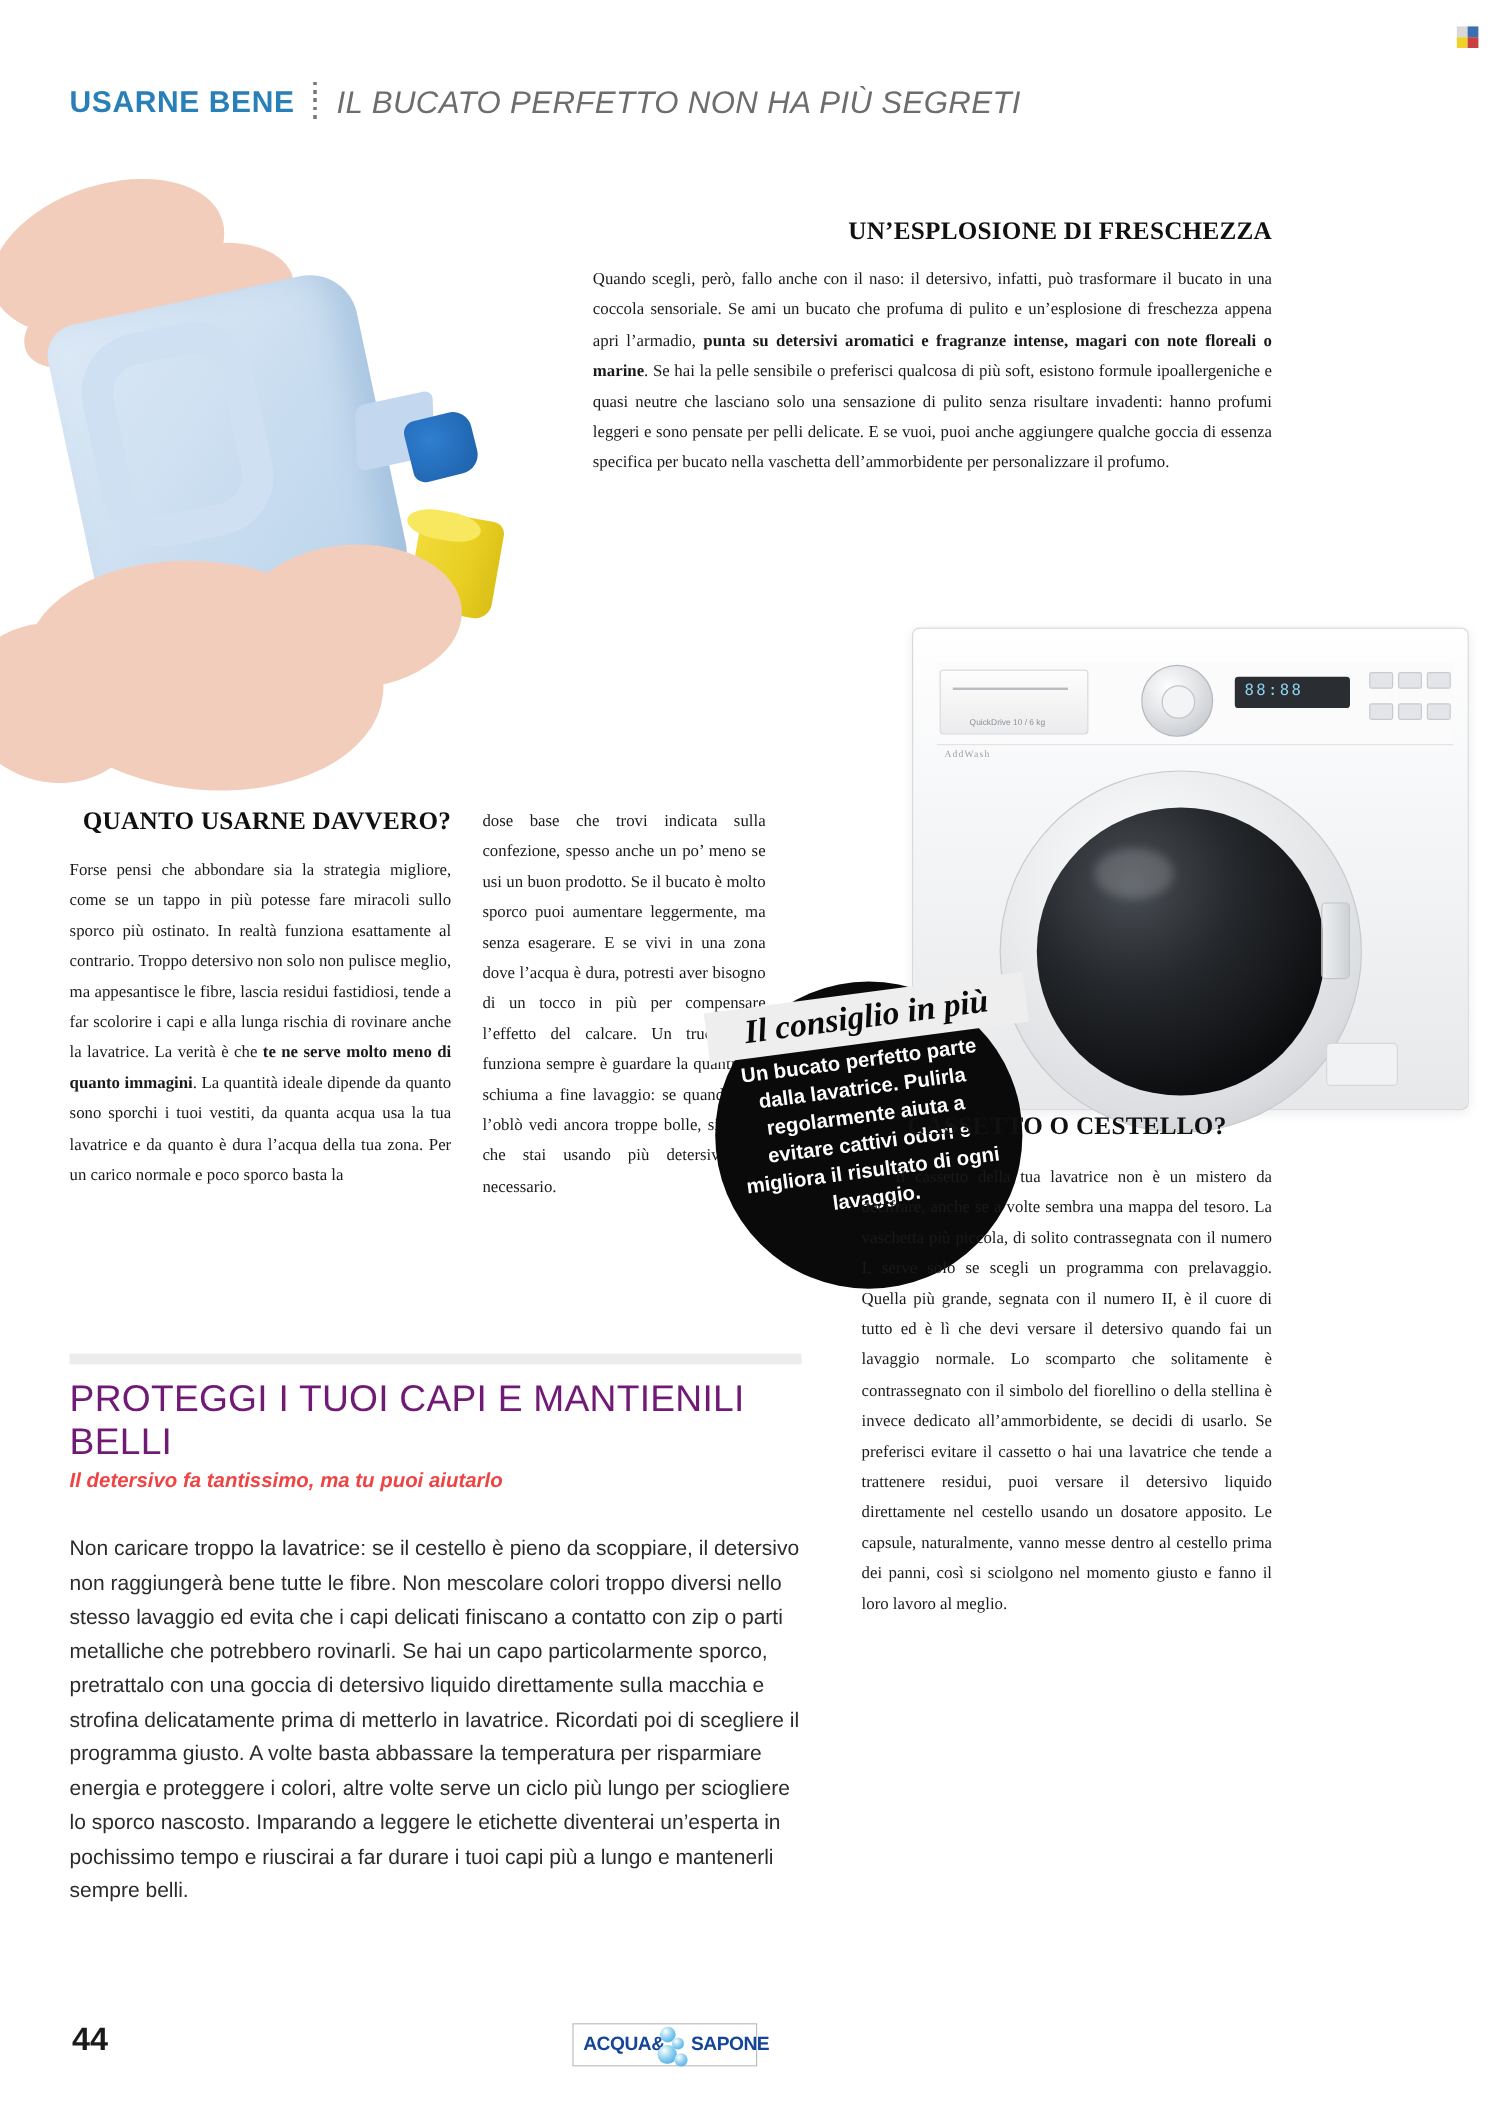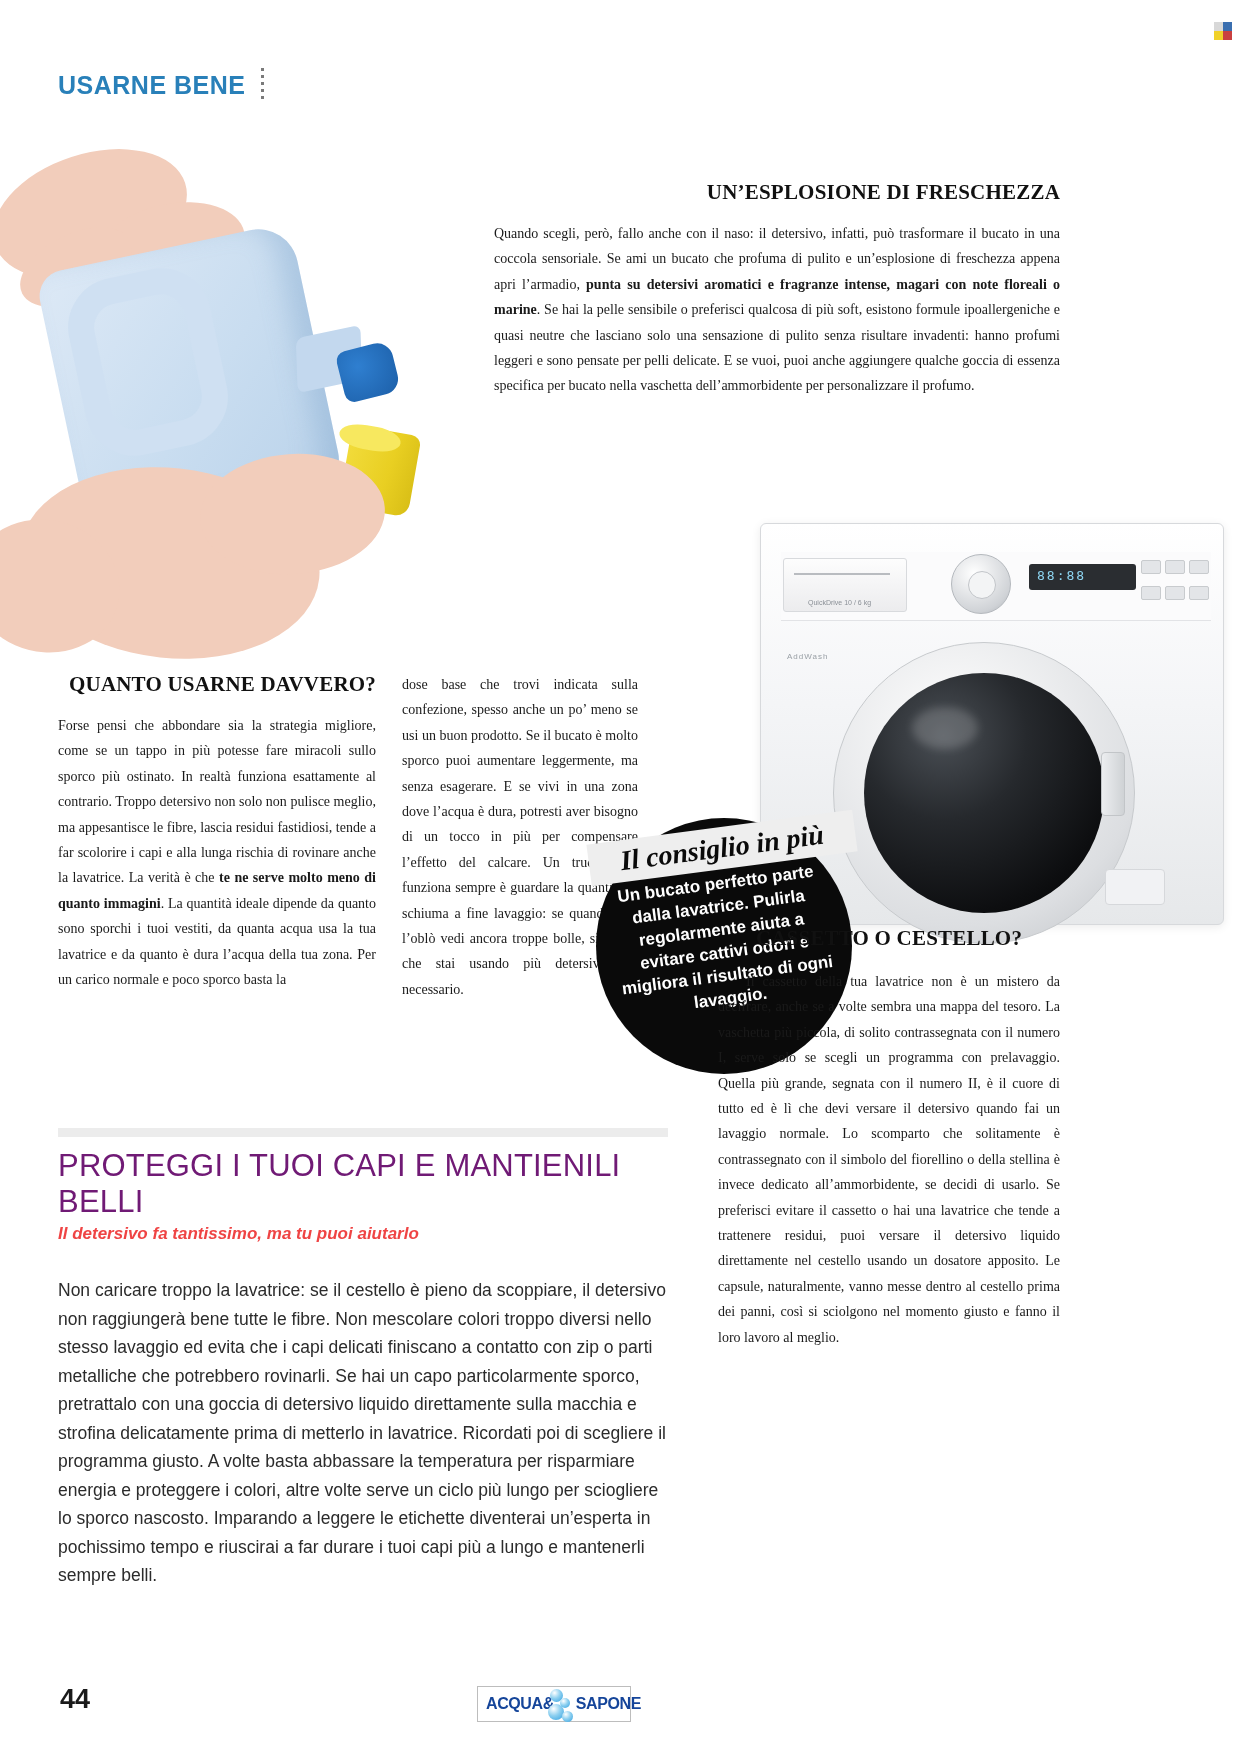--- a/index.html
+++ b/index.html
@@ -204,21 +204,21 @@
     width: 26px;
     height: 26px;
     border-radius: 50%;
     background: #f3f4f5;
     border: 1px solid #c2c5c9;
   }
   .wm-display {
     position: absolute;
     left: 268px;
     top: 40px;
-    width: 107px;
+    width: 96px;
     height: 26px;
     background: #2a2d31;
     border-radius: 3px;
   }
   .wm-display-txt {
     position: absolute;
     left: 8px;
     top: 4px;
     font-family: "DejaVu Sans Mono", monospace;
     font-size: 13px;
@@ -279,25 +279,24 @@
     width: 58px;
     height: 34px;
     background: #f1f2f4;
     border: 1px solid #d6d8db;
     border-radius: 4px;
   }
   .wm-brand {
     position: absolute;
     left: 26px;
     top: 100px;
-    font-family: Liberation Sans, sans-serif;
+    font-family: Liberation Serif, serif;
     font-size: 8px;
     color: #9aa0a6;
     letter-spacing: 1px;
-    margin-top: 28px;
   }
   .wm-sub {
     position: absolute;
     left: 24px;
     top: 40px;
     font-family: "Liberation Sans", sans-serif;
     font-size: 7px;
     color: #8b9097;
   }
 
@@ -485,20 +484,21 @@
   <div id="corner-mark">
     <div class="q" style="left:0;top:0;background:#d8d8d8;"></div>
     <div class="q" style="left:9px;top:0;background:#3a6fb0;"></div>
     <div class="q" style="left:0;top:9px;background:#f0d12a;"></div>
     <div class="q" style="left:9px;top:9px;background:#c94040;"></div>
   </div>
 
   <div id="header">
     <div class="kicker">USARNE BENE</div>
     <div class="divider"></div>
+    <div class="title">IL BUCATO PERFETTO NON HA PIÙ SEGRETI</div>
   </div>
 
   <div id="bottle-photo">
 
     <div class="hand" style="left:-10px; top:-14px; width:200px; height:120px; transform:rotate(-18deg);"></div>
     <div class="hand" style="left:96px; top:36px; width:150px; height:88px; transform:rotate(-12deg);"></div>
     <div class="hand" style="left:16px; top:66px; width:120px; height:66px; transform:rotate(-26deg);"></div>
 
     <div class="bottle-body"></div>
     <div class="bottle-handle"></div>

